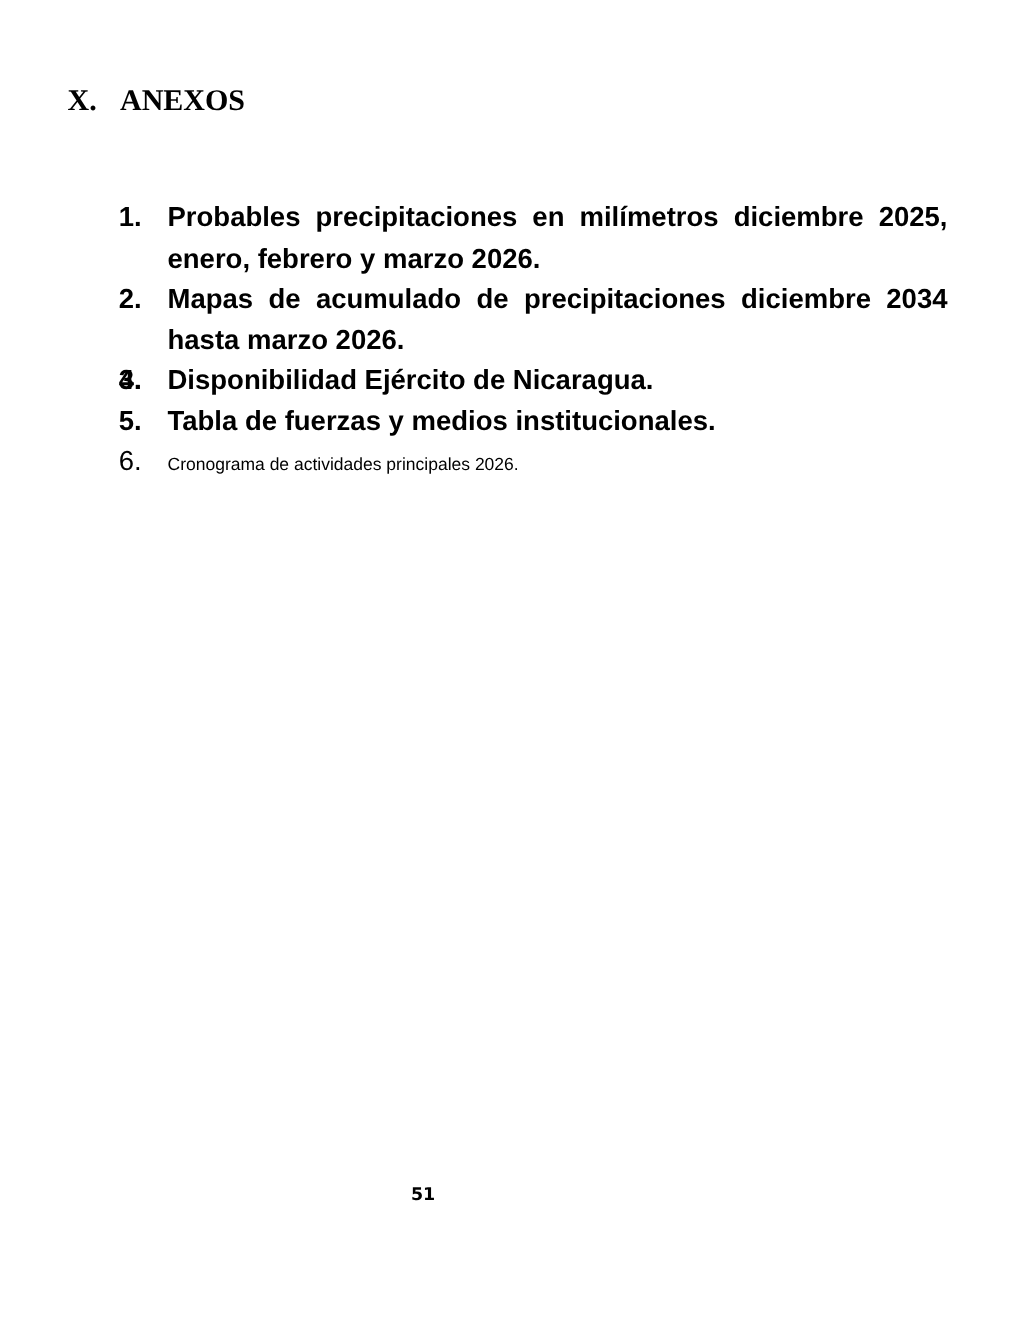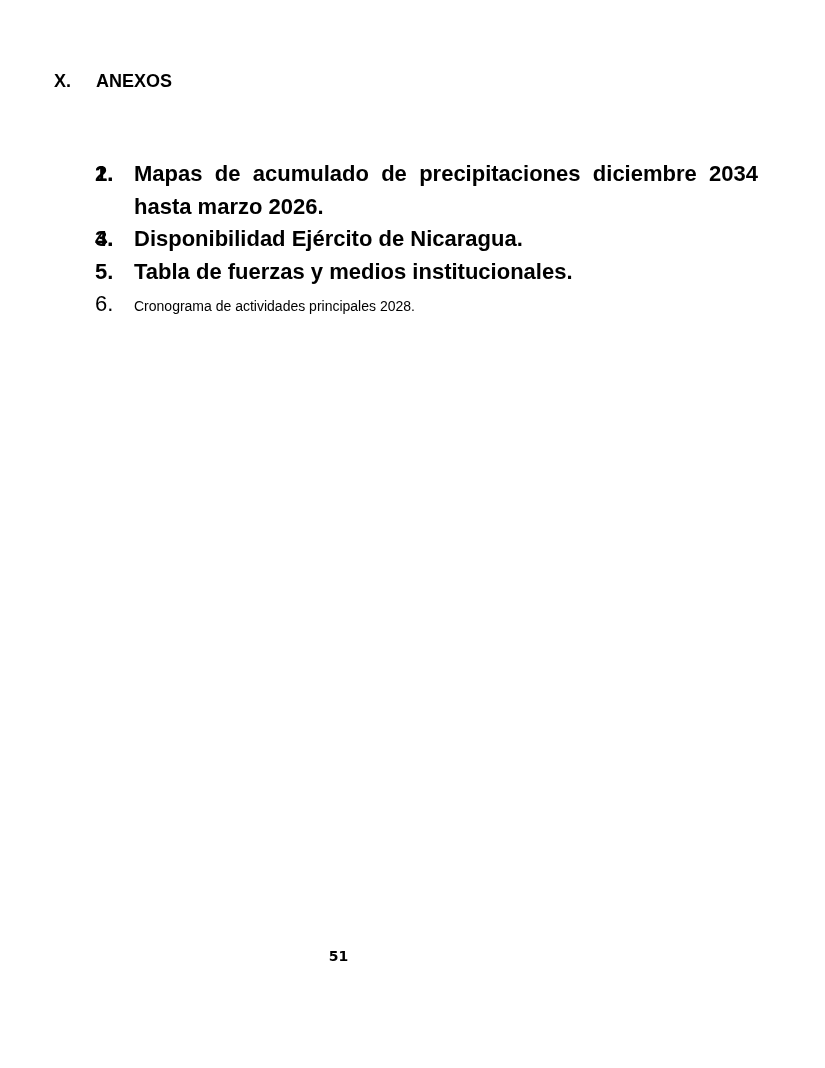--- a/index.html
+++ b/index.html
@@ -12,24 +12,25 @@
       height: 1068px;
       position: relative;
       overflow: hidden;
       color: #000000;
       font-family: "Liberation Sans", sans-serif;
     }
     .heading {
       position: absolute;
       left: 54px;
       top: 68px;
-      font-size: 18px;
+      font-size: 24px;
       font-weight: bold;
       line-height: 26px;
       white-space: nowrap;
+      font-family: Liberation Serif, serif;
     }
     .heading .num {
       display: inline-block;
       width: 42px;
     }
     .list {
       position: absolute;
       left: 95px;
       top: 158px;
       width: 663px;
@@ -79,35 +80,36 @@
 </head>
 <body>
 
 <div class="heading">
   <span class="num">X.</span><span>ANEXOS</span>
 </div>
 
 <ul class="list">
   <li class="item">
     <span class="num">1.</span>
+    <span class="text">Probables precipitaciones en milímetros diciembre 2025, enero, febrero y marzo 2026.</span>
   </li>
   <li class="item">
     <span class="num">2.</span>
     <span class="text">Mapas de acumulado de precipitaciones diciembre 2034 hasta marzo 2026.</span>
   </li>
   <li class="item">
     <span class="num">3.</span>
   </li>
   <li class="item">
     <span class="num">4.</span>
     <span class="text">Disponibilidad Ejército de Nicaragua.</span>
   </li>
   <li class="item">
     <span class="num">5.</span>
     <span class="text">Tabla de fuerzas y medios institucionales.</span>
   </li>
   <li class="item small">
     <span class="num">6.</span>
-    <span class="text">Cronograma de actividades principales 2028.</span>
+    <span class="text">Cronograma de actividades principales 2026.</span>
   </li>
 </ul>
 
 <div class="page-number">51</div>
 
 </body></html>

